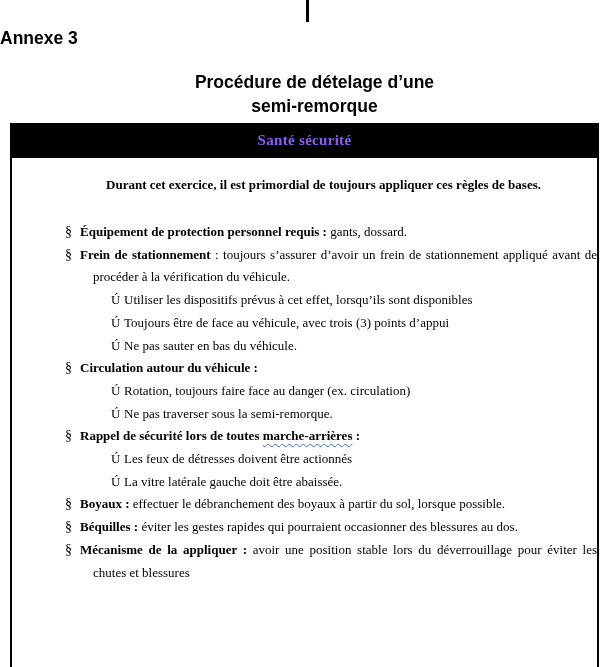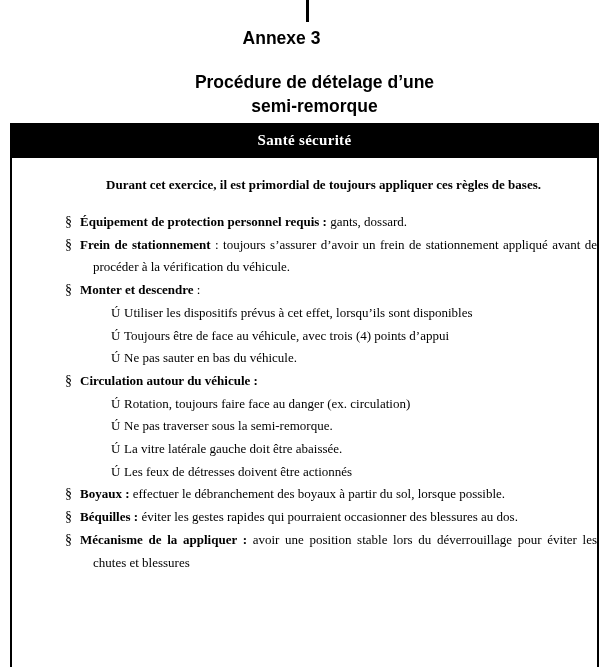--- a/index.html
+++ b/index.html
@@ -21,21 +21,21 @@
     top: 0;
     width: 3px;
     height: 22px;
     background: #000000;
   }
   .annexe-title {
     position: absolute;
     top: 28px;
     left: 0;
     width: 563px;
-    text-align: center;
+    text-align: left;
     font-family: "Liberation Sans", sans-serif;
     font-weight: bold;
     font-size: 17.5px;
     line-height: 20px;
   }
   .doc-title {
     position: absolute;
     top: 70px;
     left: 8px;
     width: 613px;
@@ -66,21 +66,21 @@
   .section-content {
     padding-top: 17px;
     font-size: 13px;
   }
   .intro-line {
     font-weight: bold;
     font-size: 13px;
     line-height: 19px;
     text-align: center;
     padding: 0 6px 0 44px;
-    margin-bottom: 17px;
+    margin-bottom: 27px;
   }
   .rule {
     padding-left: 81px;
     text-indent: -28px;
     text-align: justify;
     line-height: 22.7px;
   }
   .rule-marker {
     display: inline-block;
     width: 15px;
@@ -113,35 +113,35 @@
 <div class="top-mark"></div>
 
 <div class="annexe-title">Annexe 3</div>
 
 <div class="doc-title">
   <div>Procédure de dételage d’une</div>
   <div>semi-remorque</div>
 </div>
 
 <div class="section-box">
-  <div class="section-header-bar" style="background: rgb(0, 0, 0); color: #ffffff;">
+  <div class="section-header-bar" style="background: rgb(0, 0, 0); color: #8b5cf6;">
     <span>Santé sécurité</span>
   </div>
   <div class="section-content">
     <div class="intro-line">Durant cet exercice, il est primordial de toujours appliquer ces règles de bases.</div>
     <div>
         <div class="rule"><span class="rule-marker">§</span><span class="rule-head">Équipement de protection personnel requis :</span><span style="white-space: normal;">&nbsp;gants, dossard.</span></div>
         <div class="rule"><span class="rule-marker">§</span><span class="rule-head">Frein de stationnement</span><span style="white-space: normal;">&nbsp;: toujours s’assurer d’avoir un frein de stationnement appliqué avant de procéder à la vérification du véhicule.</span></div>
-        <div class="rule"><span class="rule-marker">§</span><span class="rule-head">Monter et descendre</span><span style="white-space: normal;">&nbsp;:</span></div>
         <div class="sub-rule"><span class="sub-marker">Ú</span><span>Utiliser les dispositifs prévus à cet effet, lorsqu’ils sont disponibles</span></div>
-        <div class="sub-rule"><span class="sub-marker">Ú</span><span>Toujours être de face au véhicule, avec trois (4) points d’appui</span></div>
+        <div class="sub-rule"><span class="sub-marker">Ú</span><span>Toujours être de face au véhicule, avec trois (3) points d’appui</span></div>
         <div class="sub-rule"><span class="sub-marker">Ú</span><span>Ne pas sauter en bas du véhicule.</span></div>
         <div class="rule"><span class="rule-marker">§</span><span class="rule-head">Circulation autour du véhicule :</span></div>
         <div class="sub-rule"><span class="sub-marker">Ú</span><span>Rotation, toujours faire face au danger (ex. circulation)</span></div>
         <div class="sub-rule"><span class="sub-marker">Ú</span><span>Ne pas traverser sous la semi-remorque.</span></div>
+        <div class="rule"><span class="rule-marker">§</span><span class="rule-head">Rappel de sécurité lors de toutes <span class="squiggle" style="text-decoration-color: rgb(59, 111, 206);">marche-arrières</span> :</span></div>
+        <div class="sub-rule"><span class="sub-marker">Ú</span><span>Les feux de détresses doivent être actionnés</span></div>
         <div class="sub-rule"><span class="sub-marker">Ú</span><span>La vitre latérale gauche doit être abaissée.</span></div>
-        <div class="sub-rule"><span class="sub-marker">Ú</span><span>Les feux de détresses doivent être actionnés</span></div>
         <div class="rule"><span class="rule-marker">§</span><span class="rule-head">Boyaux :</span><span style="white-space: normal;">&nbsp;effectuer le débranchement des boyaux à partir du sol, lorsque possible.</span></div>
         <div class="rule"><span class="rule-marker">§</span><span class="rule-head">Béquilles :</span><span style="white-space: normal;">&nbsp;éviter les gestes rapides qui pourraient occasionner des blessures au dos.</span></div>
         <div class="rule"><span class="rule-marker">§</span><span class="rule-head">Mécanisme de la appliquer :</span><span style="white-space: normal;">&nbsp;avoir une position stable lors du déverrouillage pour éviter les chutes et blessures</span></div>
       </div>
   </div>
 </div>
 
 </body></html>

